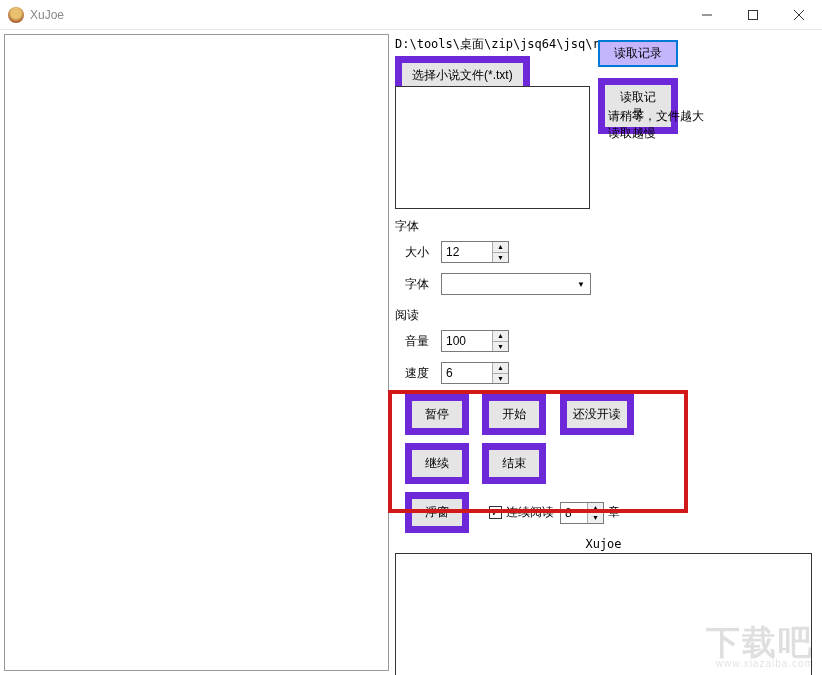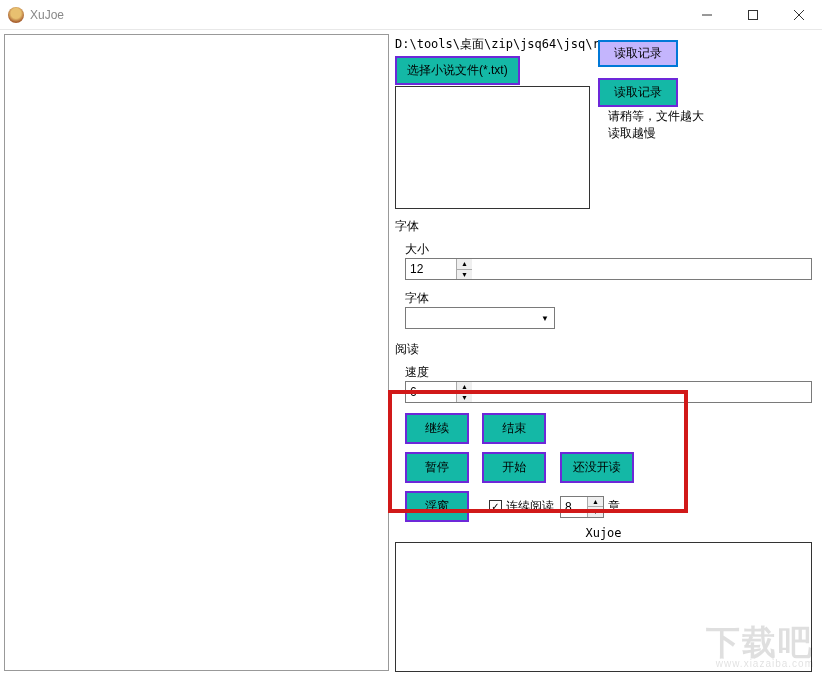--- a/index.html
+++ b/index.html
@@ -53,22 +53,22 @@
     padding: 6px 10px 0 6px;
     position: relative;
   }
   .path-row {
     font-family: "SimSun", monospace;
     font-size: 12px;
     white-space: nowrap;
     overflow: hidden;
   }
   .btn {
-    background: #14b8a6;
-    border: 2px solid #6d28d9;
+    background: #e5e5e5;
+    border: 7px solid #6d28d9;
     padding: 4px 10px;
     font-size: 12px;
     font-family: inherit;
     cursor: pointer;
     display: inline-block;
     text-align: center;
   }
   .btn-hl {
     border: 2px solid #0078d7;
     background: #c4b5fd;
@@ -88,22 +88,22 @@
     position: absolute; left: 213px; top: 72px;
     width: 100px; line-height: 1.4;
     font-family: Liberation Sans, sans-serif;
   }
   .section-label {
     font-family: "SimSun", sans-serif;
     margin: 12px 0 6px 0;
   }
   .field-row {
     display: flex;
+    align-items: center;
     margin: 4px 0 10px 10px;
-    flex-direction: column;
   }
   .field-label { width: 36px; font-family: "SimSun", sans-serif; }
   .spin {
     display: inline-flex;
     border: 1px solid #7a7a7a;
     height: 22px;
     background: #fff;
   }
   .spin input {
     border: none; outline: none;
@@ -233,39 +233,49 @@
     </div>
     <div class="field-row">
       <span class="field-label">字体</span>
       <span class="combo">
         <span class="combo-text"></span>
         <span class="combo-arrow">▼</span>
       </span>
     </div>
 
     <div class="section-label">阅读</div>
+    <div class="field-row">
+      <span class="field-label">音量</span>
+      <span class="spin">
+        <input value="100" style="">
+        <span class="arrows">
+            <div>▲</div>
+            <div>▼</div>
+          </span>
+      </span>
+    </div>
     <div class="field-row" style="margin-bottom:10px;">
       <span class="field-label">速度</span>
       <span class="spin">
         <input value="6" style="">
         <span class="arrows">
             <div>▲</div>
             <div>▼</div>
           </span>
       </span>
     </div>
 
     <div class="btn-row">
-      <button class="btn">继续</button>
-      <button class="btn">结束</button>
-    </div>
-    <div class="btn-row">
       <button class="btn">暂停</button>
       <button class="btn">开始</button>
       <button class="btn wide">还没开读</button>
+    </div>
+    <div class="btn-row">
+      <button class="btn">继续</button>
+      <button class="btn">结束</button>
     </div>
     <div class="btn-row" style="display:flex;align-items:center;">
       <button class="btn">浮窗</button>
       <span class="chk-row">
         <span class="chk">✓</span>
         <span>连续阅读</span>
       </span>
       <span class="spin" style="margin-left:6px;">
         <input style="width: 26px;" value="8">
         <span class="arrows">

